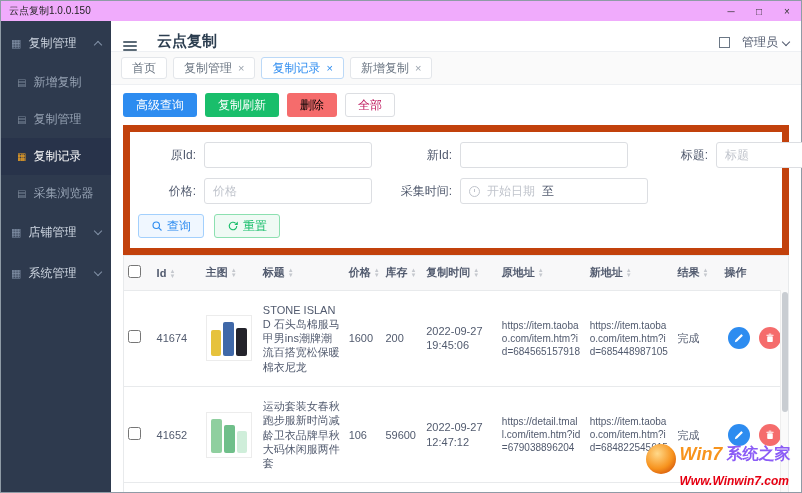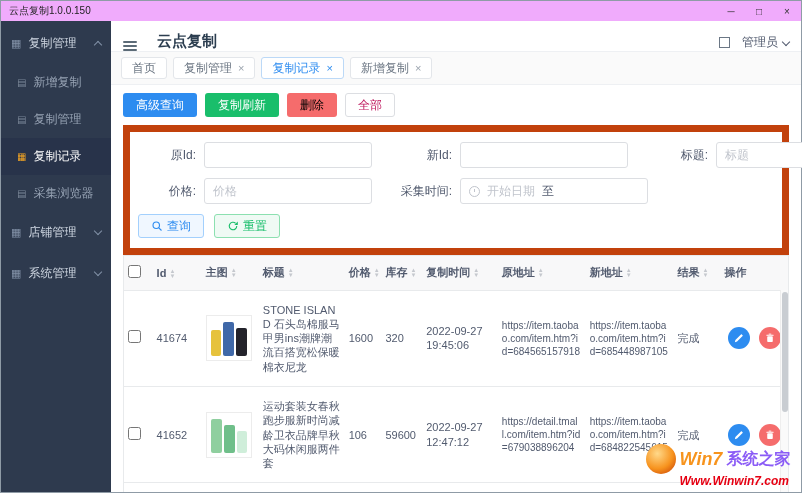--- a/index.html
+++ b/index.html
@@ -91,21 +91,21 @@
   .thumb.t1 i:nth-child(1){ width:13px; height:34px; background:#8fcf9f; }
   .thumb.t1 i:nth-child(2){ width:13px; height:28px; background:#6fbf8a; }
   .thumb.t1 i:nth-child(3){ width:11px; height:22px; background:#cfeeda; }
   .thumb.t2 i:nth-child(1){ width:12px; height:38px; background:#8fa8c8; }
   .thumb.t2 i:nth-child(2){ width:12px; height:38px; background:#7591b5; }
   .v-scroll { position:absolute; top:34px; right:0; bottom:0; width:8px; background:#fafafa; border-left:1px solid #eee; }
   .v-thumb { position:absolute; top:2px; left:1px; width:6px; height:120px; border-radius:3px; background:#c9cdd2; }
 
   
   .watermark { position:absolute; right:10px; bottom:4px; z-index:9; text-align:left; }
-  .wm-top { display:flex; align-items:center; gap:4px; }
+  .wm-top { display:flex; align-items:flex-start; gap:4px; }
   .wm-logo { width:30px; height:30px; border-radius:50%; background:radial-gradient(circle at 38% 32%, #ffd98a 0%, #f7931e 55%, #d95f0e 80%, #3a6fb5 100%); }
   .wm-brand-prefix { font-size:18px; font-weight:bold; font-style:italic; color:#f7941d; }
   .wm-brand-suffix { font-size:16px; font-weight:bold; color:#8b5cf6; }
   .wm-site { font-size:12px; font-weight:bold; font-style:italic; color:#e60012; margin:0 2px 0 34px; }
 </style>
 </head>
 <body>
 
 <div class="window">
 
@@ -312,21 +312,21 @@
                 <td>41674</td>
                 <td>
                     <span class="thumb t0">
                       <i></i>
                       <i></i>
                       <i></i>
                     </span>
                   </td>
                 <td class="title-text">STONE ISLAND 石头岛棉服马甲男ins潮牌潮流百搭宽松保暖棉衣尼龙</td>
                 <td>1600</td>
-                <td>320</td>
+                <td>200</td>
                 <td>2022-09-27 19:45:06</td>
                 <td class="url-text">https://item.taobao.com/item.htm?id=684565157918</td>
                 <td class="url-text">https://item.taobao.com/item.htm?id=685448987105</td>
                 <td>完成</td>
                 <td>
                   <button class="op-btn op-edit">
                       <svg viewBox="0 0 16 16">
                         <path d="M2.5 13.5 L3.2 10.6 L10.6 3.2 C10.9 2.9 11.4 2.9 11.7 3.2 L12.8 4.3 C13.1 4.6 13.1 5.1 12.8 5.4 L5.4 12.8 Z" fill="#fff"></path>
                       </svg>
                     </button>

